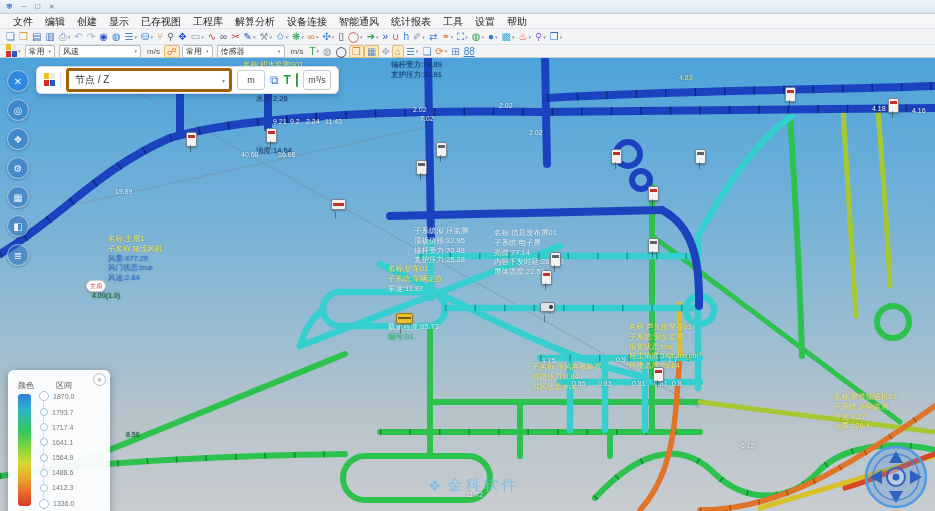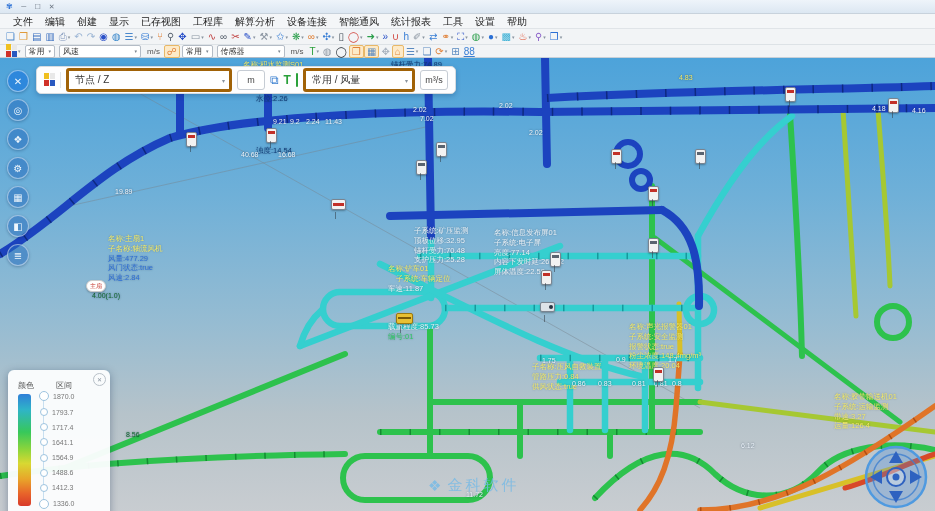--- a/index.html
+++ b/index.html
@@ -448,21 +448,21 @@
       </div>
       <div class="anno" style="left: 494px; top: 170px;">
         <div style="color: rgb(233, 240, 246);">名称:信息发布屏01</div>
         <div style="color: rgb(233, 240, 246);">子系统:电子屏</div>
         <div style="color: rgb(233, 240, 246);">亮度:77.14</div>
         <div style="color: rgb(233, 240, 246);">内容下发时延:262.82</div>
         <div style="color: rgb(233, 240, 246);">屏体温度:22.59</div>
       </div>
       <div class="anno" style="left: 388px; top: 206px;">
         <div style="color: rgb(242, 233, 106);">名称:铲车01</div>
-        <div style="color: rgb(242, 233, 106); margin-left: 8px;">子系统:车辆定位</div>
+        <div style="color: rgb(242, 233, 106);">子系统:车辆定位</div>
         <div style="color: rgb(233, 240, 246);">车速:11.87</div>
         <div style="color: rgb(233, 240, 246); margin-top: 29px;">载重程度:85.73</div>
         <div style="color: rgb(53, 200, 106);">编号:01</div>
       </div>
       <div class="anno" style="left: 629px; top: 264px;">
         <div style="color: rgb(242, 233, 106);">名称:声光报警器01</div>
         <div style="color: rgb(242, 233, 106);">子系统:安全监测</div>
         <div style="color: rgb(242, 233, 106);">报警状态:true</div>
         <div style="color: rgb(242, 233, 106);">粉尘浓度:148.4mg/m³</div>
         <div style="color: rgb(242, 233, 106);">环境温度:20.04</div>
@@ -546,24 +546,20 @@
       </span>
     <span class="fsep"></span>
     <span class="fsel" style="width:138px">
       <span>节点 / Z</span>
         <span class="caret">▾</span>
       </span>
     <span class="funit">m</span>
     <span class="ficon">⧉</span>
     <span class="fT">T</span>
     <span class="fbar"></span>
-    <span class="fsel" style="width:84px">
-      <span>常用 / 风量</span>
-        <span class="caret">▾</span>
-      </span>
     <span class="funit">m³/s</span>
   </div>
 
   <div class="legend">
     <span class="lg-close">✕</span>
     <div class="lg-head">
       <span>颜色</span>
       <span>区间</span>
     </div>
     <div class="lg-body">

